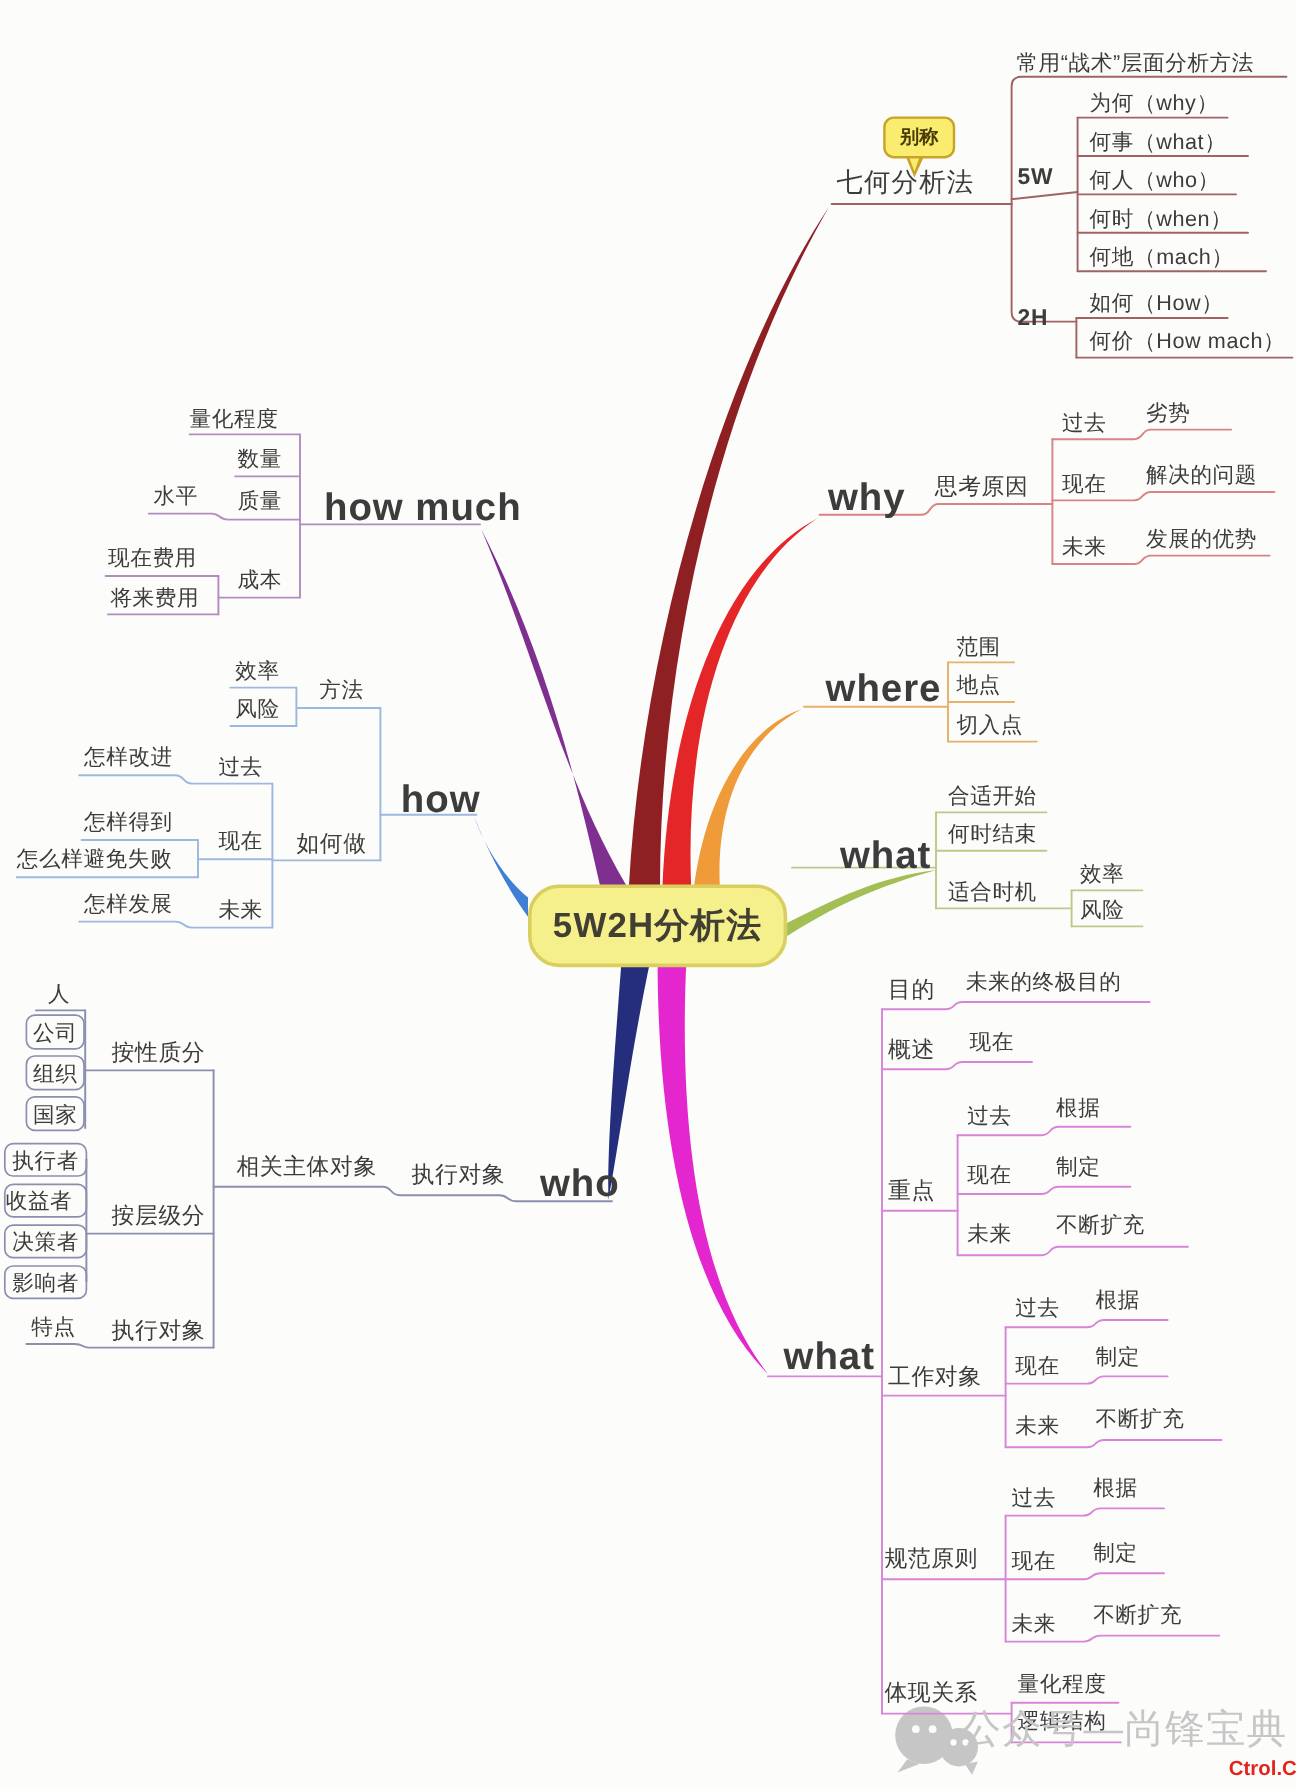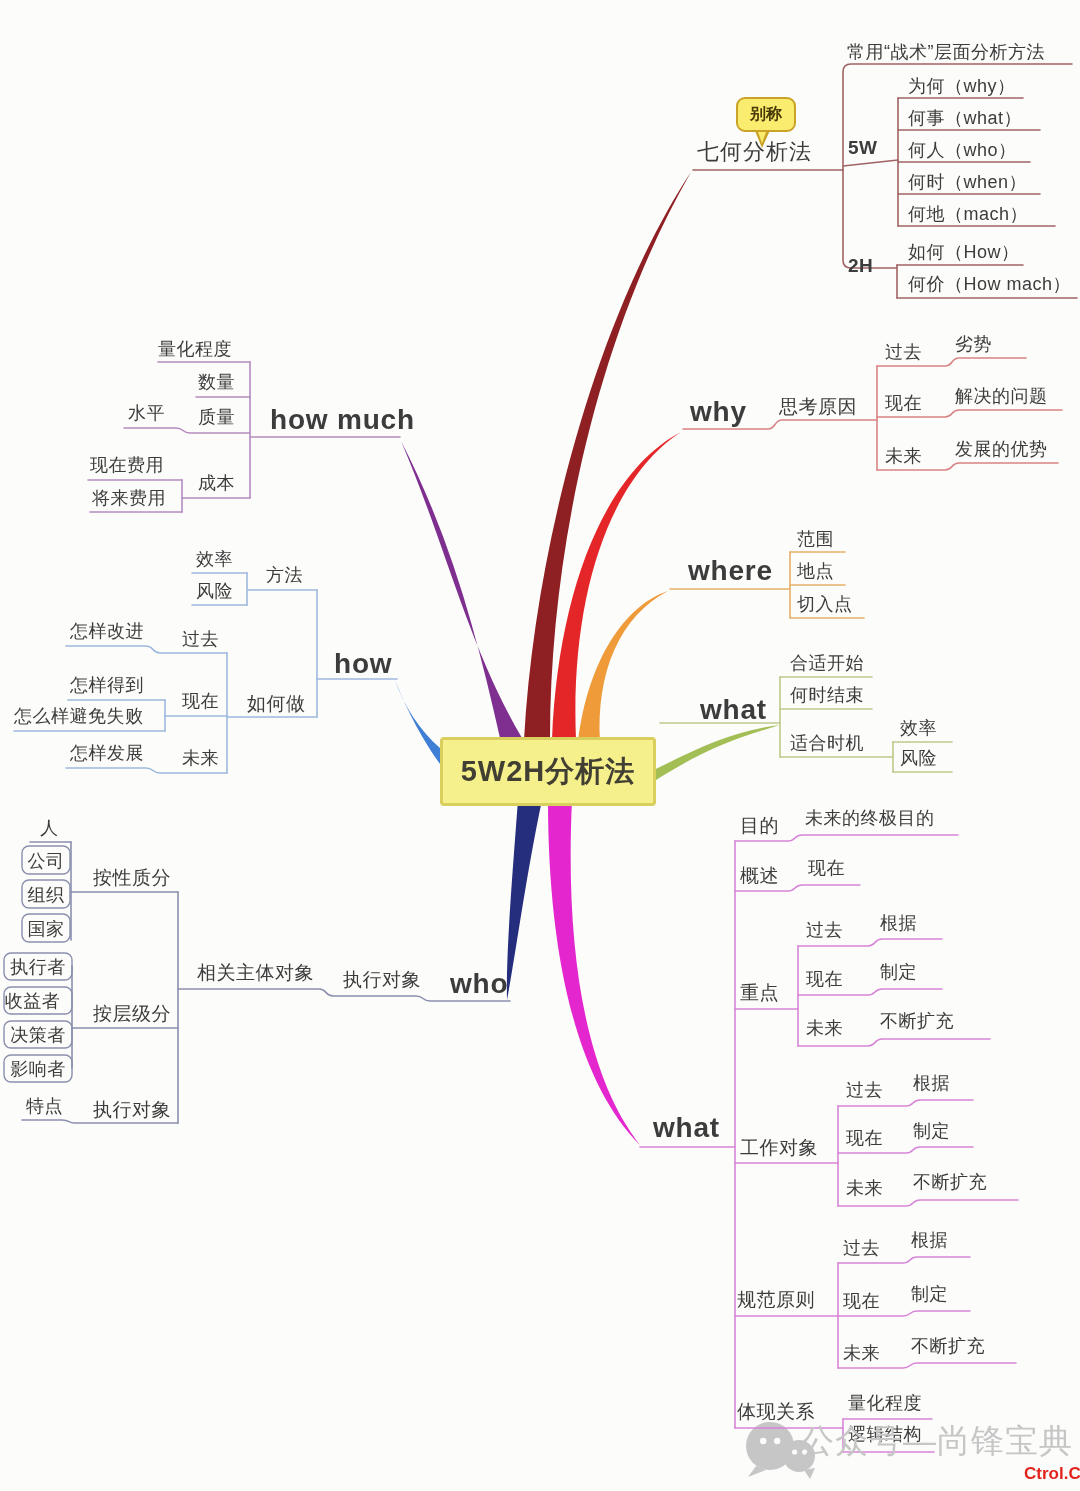--- a/index.html
+++ b/index.html
@@ -1,28 +1,28 @@
 <!DOCTYPE html>
 <html style="--canvas: #fcfcfb; --text: #3c3c3c; --center_fill: #f5f08b; --center_border: #d9cf5e; --callout_fill: #f9ec6e; --callout_border: #c9a227; --seven: #8e2023; --seven_line: #a06363; --why: #e52628; --why_line: #d98383; --where: #ef9b3a; --where_line: #e5b06a; --when: #a3be55; --when_line: #bcc98a; --what: #e326ce; --what_line: #d884d8; --who: #252d7d; --who_line: #8a8fae; --how: #3f7fd6; --how_line: #9db8dd; --howmuch: #7e2f90; --howmuch_line: #b48cc0; --watermark: #c6c6c6; --site: #e3241d;"><head>
 <meta charset="utf-8">
 <style>
   html,body{margin:0;padding:0;background:#e9e9e9;}
   #stage{position:relative;width:1080px;height:1491px;background:var(--canvas,#fcfcfb);
          font-family:"Liberation Sans","DejaVu Sans",sans-serif;overflow:hidden;margin:0 auto;}
   #ml{position:absolute;left:0;top:0;z-index:1;}
   .nd{position:absolute;z-index:2;font-size:19px;line-height:1.15;color:var(--text,#3c3c3c);
       white-space:nowrap;letter-spacing:0.5px;}
-  .en{font-size:28px;font-weight:600;letter-spacing:0.8px;}
+  .en{font-size:32px;font-weight:600;letter-spacing:0.8px;}
   .sm{font-size:18px;}
   .md{font-size:19px;}
   .lg{font-size:22px;letter-spacing:1px;}
   .bold{font-weight:bold;}
   .boxed{text-align:center;}
   #center-box{position:absolute;z-index:2;left:440px;top:737px;width:210px;height:63px;
-      background:var(--center_fill);border:3px solid var(--center_border);border-radius:4px;
+      background:var(--center_fill);border:3px solid var(--center_border);border-radius:26px;
       display:flex;align-items:center;justify-content:center;
       font-size:29px;font-weight:bold;color:#413f33;letter-spacing:1px;}
   #callout{position:absolute;z-index:3;left:736px;top:97px;width:56px;height:31px;
       background:var(--callout_fill);border:2px solid var(--callout_border);border-radius:9px;
       display:flex;align-items:center;justify-content:center;
       font-size:16px;font-weight:bold;color:#4a3a08;}
   #wm-label{position:absolute;z-index:2;left:801px;top:1419px;font-size:33px;color:var(--watermark);
       letter-spacing:1px;}
   #wm-site{position:absolute;z-index:2;left:1001px;top:1464px;font-size:17px;font-weight:bold;
       color:var(--site);margin-left:23px;}

